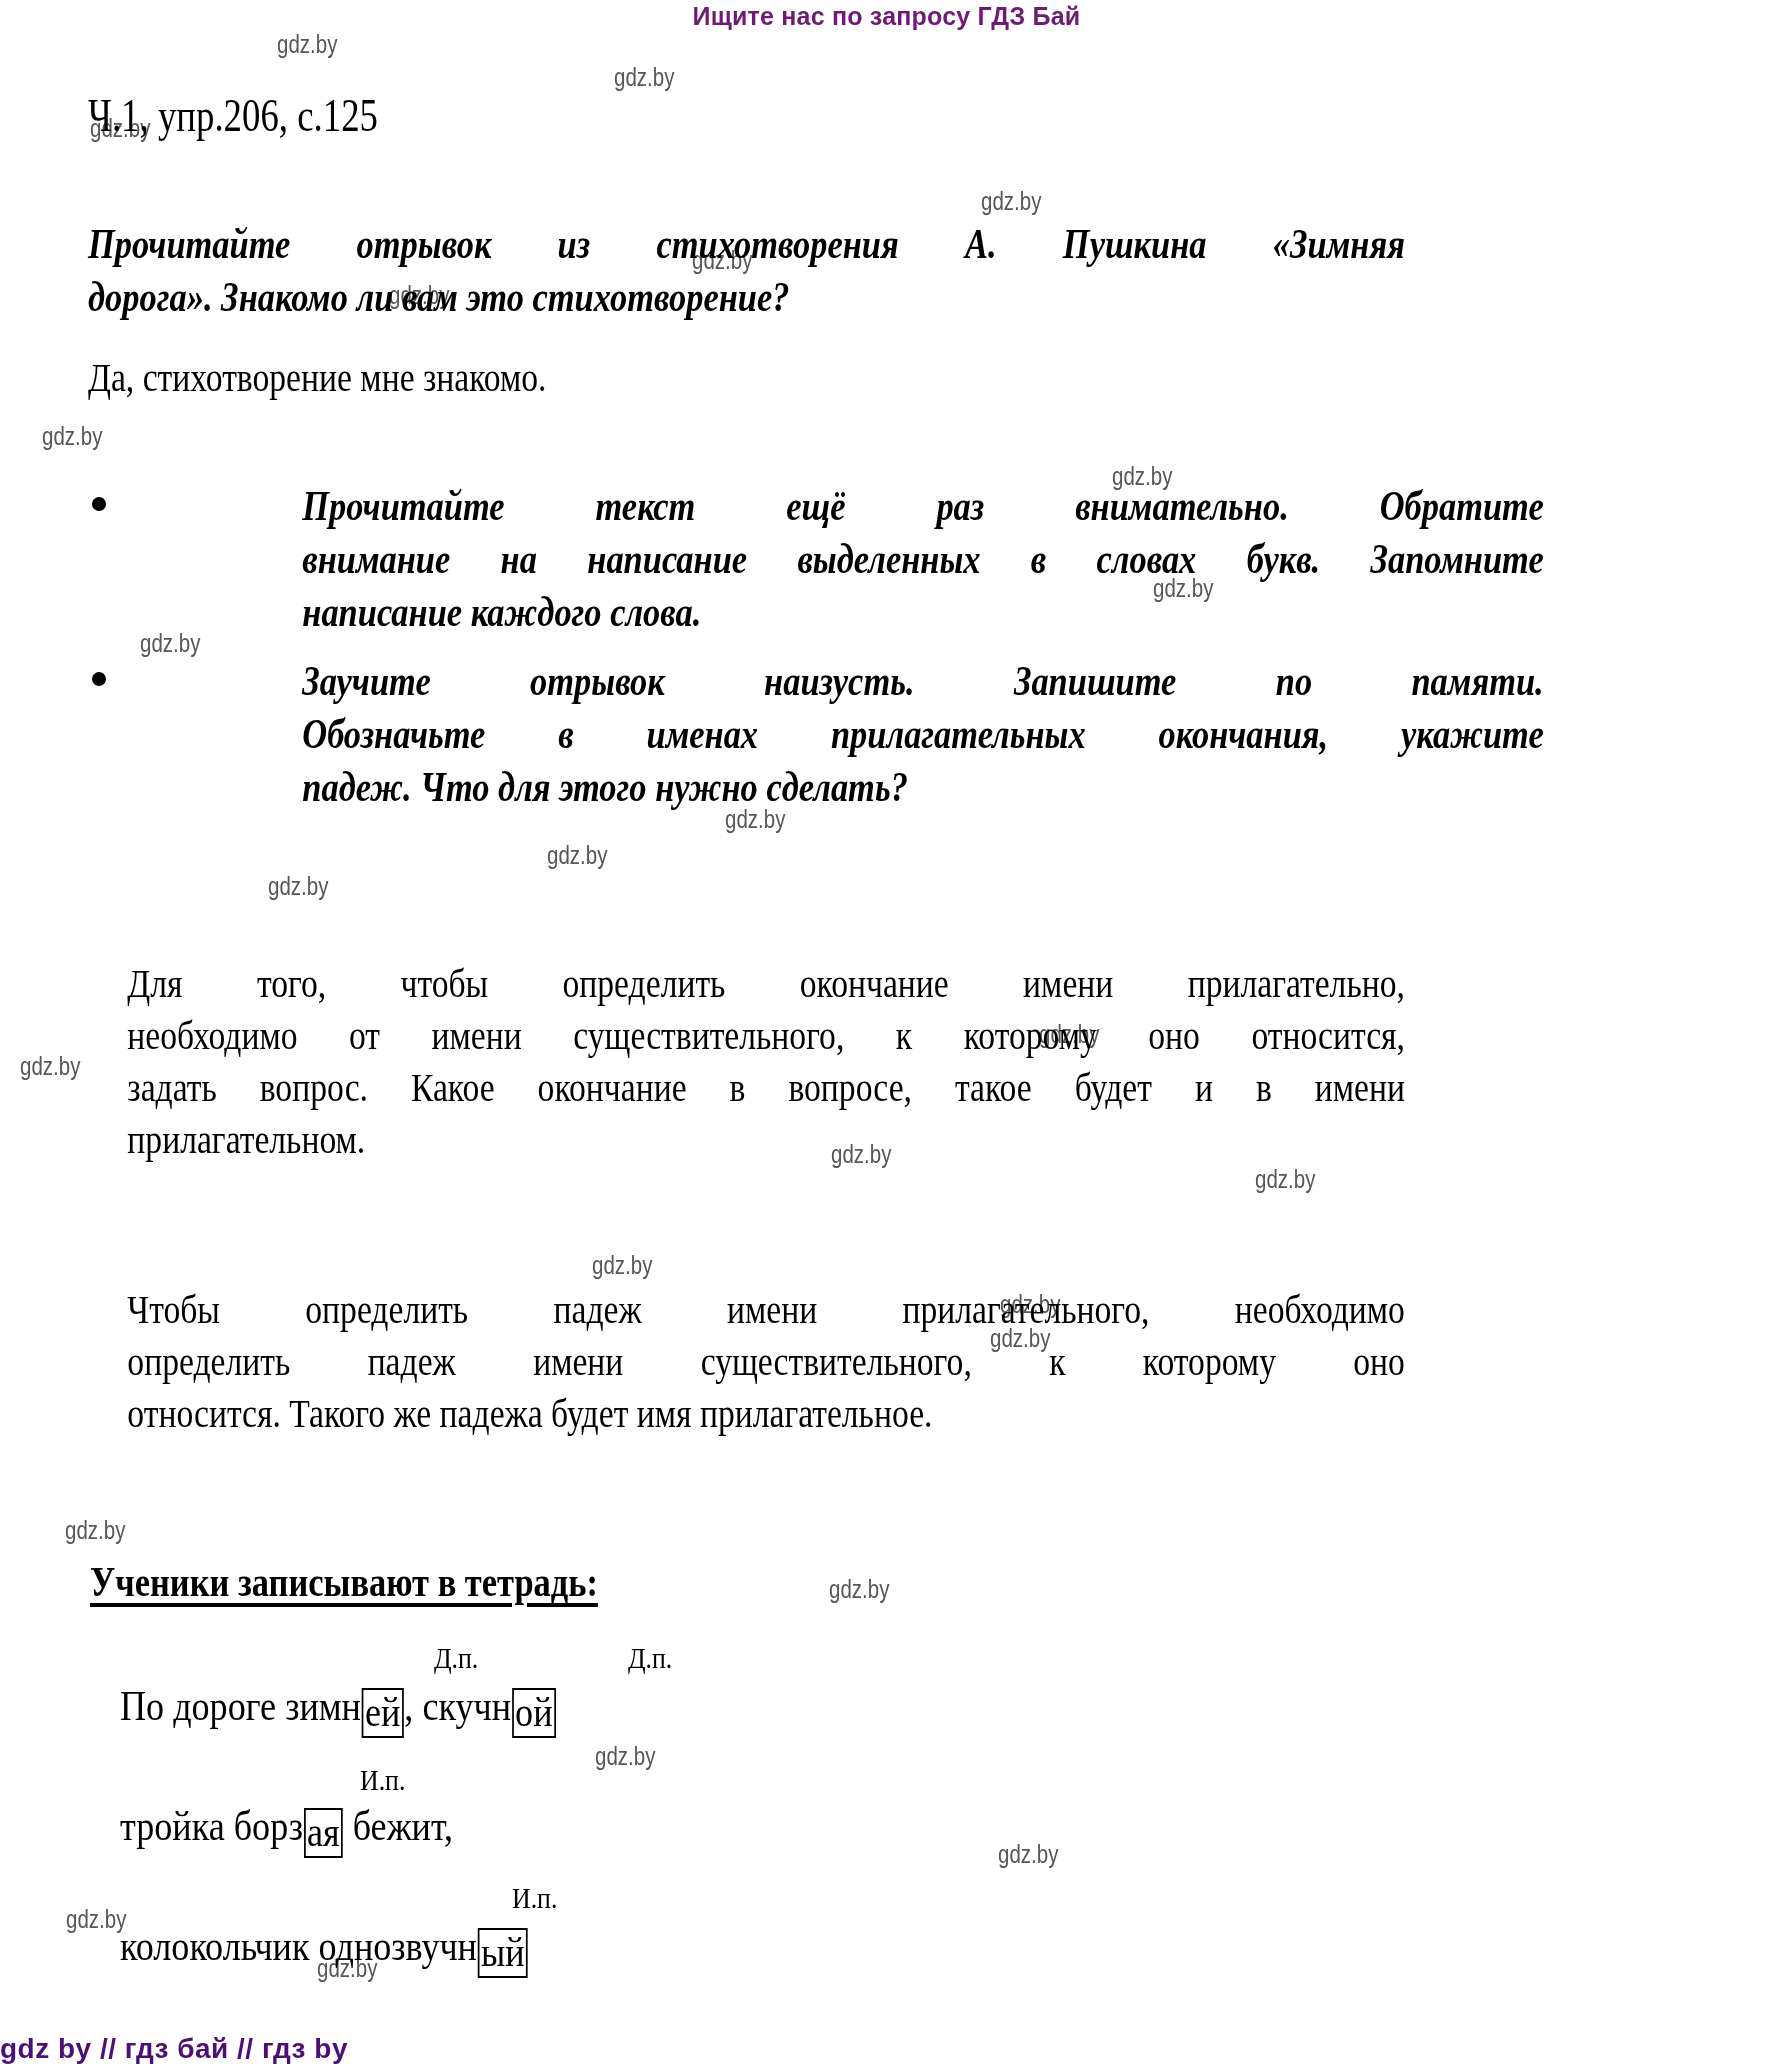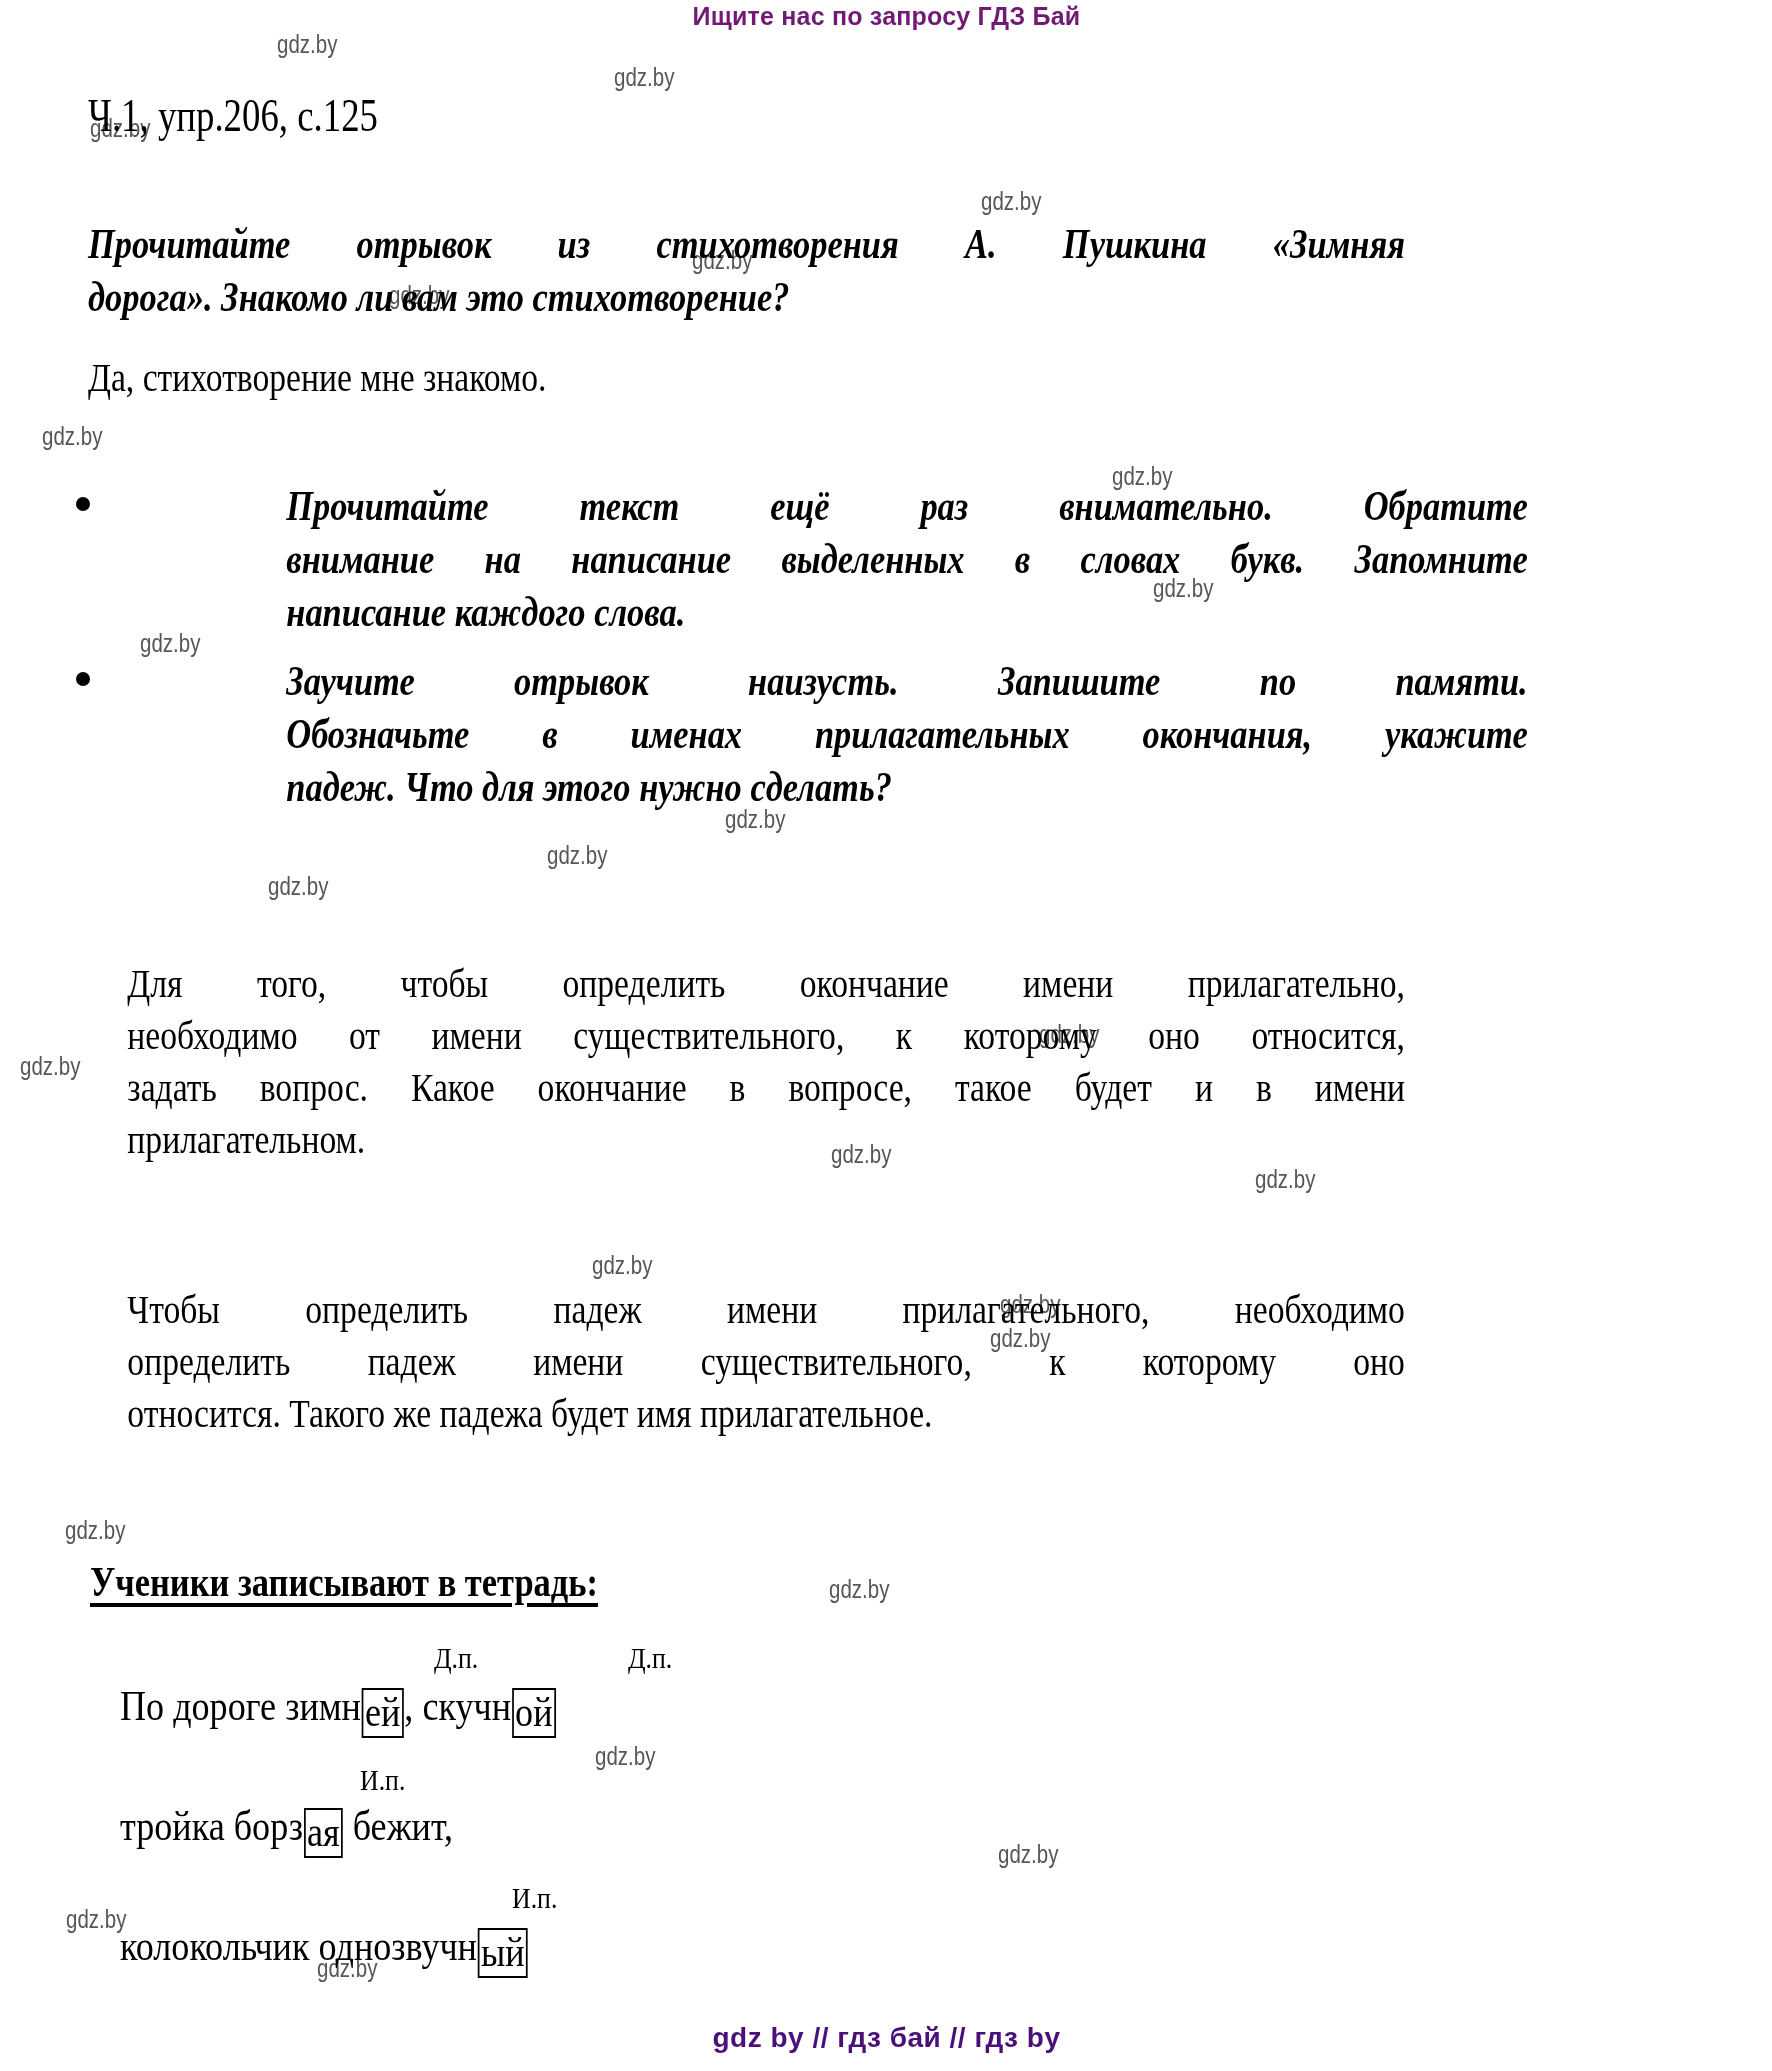--- a/index.html
+++ b/index.html
@@ -27,24 +27,24 @@
     width: 100%;
     text-align: center;
     font-family: "Liberation Sans", sans-serif;
     font-size: 25px;
     font-weight: 600;
     color: #701a75;
     letter-spacing: 0.2px;
   }
   .site-footer {
     position: absolute;
-    bottom: 17px;
+    bottom: 6px;
     left: 0;
     width: 100%;
-    text-align: center;
+    text-align: left;
     font-family: "Liberation Sans", sans-serif;
     font-size: 28px;
     font-weight: 600;
     color: #4b0f7a;
     letter-spacing: 0.5px;
   }
 
   
   .wm {
     position: absolute;
@@ -97,21 +97,21 @@
     font-size: 41px;
     line-height: 1.27;
     text-align: justify;
     text-justify: inter-word;
     transform: scaleX(0.82);
   }
   .plain.indent { text-indent: 48px; }
 
   .bullets {
     position: absolute;
-    left: 76px;
+    left: 92px;
     width: 1587px;
   }
   .bullet-row {
     position: relative;
     margin-bottom: 16.6px;
   }
   .bullet-dot {
     position: absolute;
     left: 0px;
     top: 16.6px;

